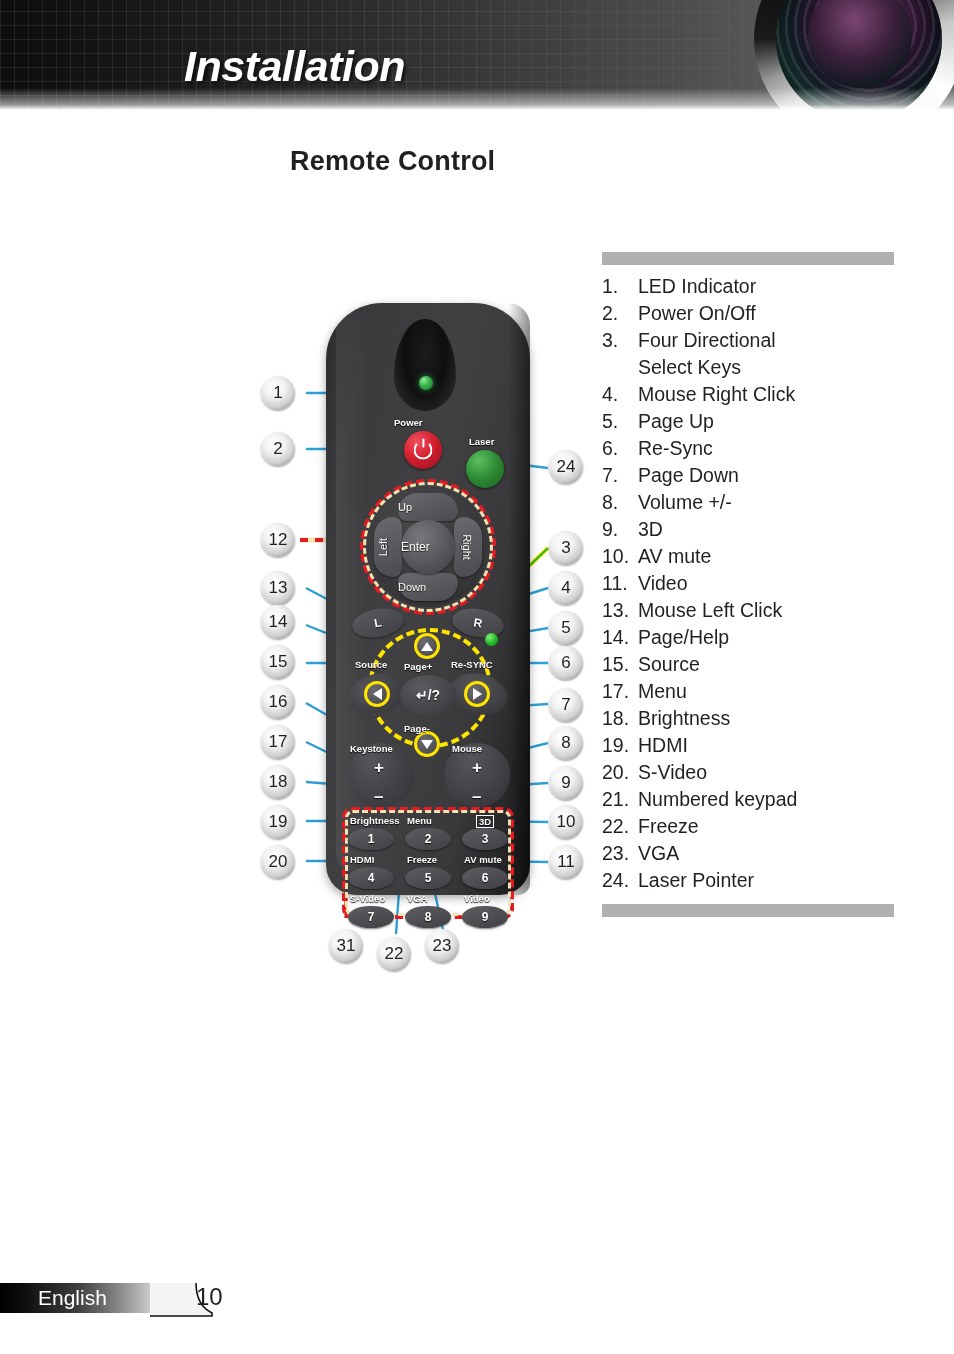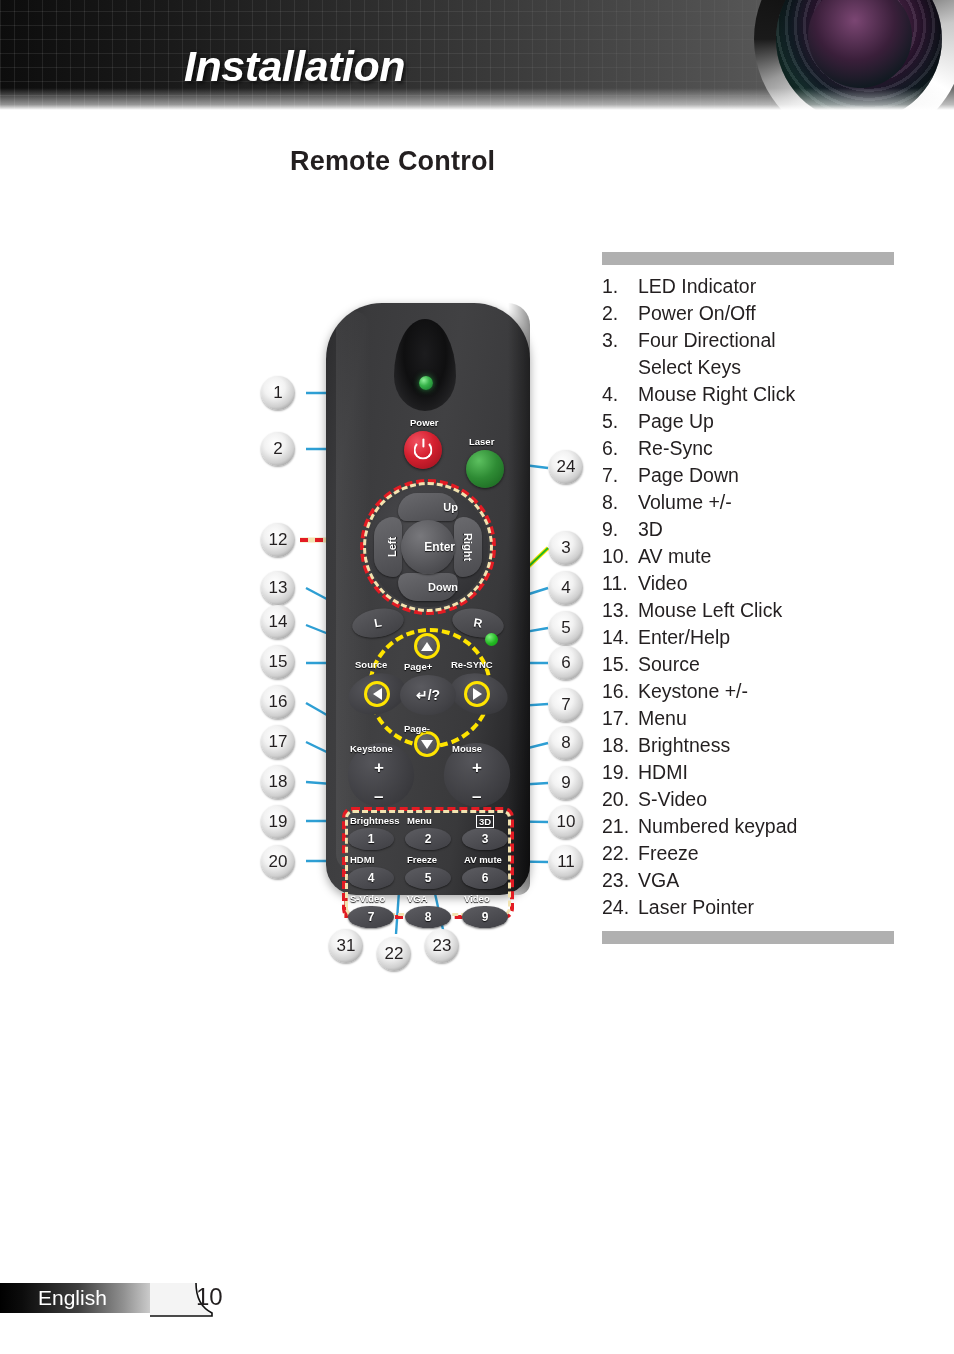--- a/index.html
+++ b/index.html
@@ -104,21 +104,21 @@
   }
   .led{
     position:absolute;left:93px;top:73px;width:14px;height:14px;border-radius:50%;
     background:radial-gradient(circle at 34% 30%, #8ff09a 0%, #37b34a 42%, #14702a 100%);
     box-shadow:0 0 6px rgba(60,220,100,.55);
   }
   .btn-label{
     position:absolute;color:#ffffff;font-size:9.5px;font-weight:bold;
     text-shadow:0 1px 1px rgba(0,0,0,.9);white-space:nowrap;
   }
-  .power-label{left:84px;top:114px;}
+  .power-label{left:68px;top:114px;}
   .power-btn{
     position:absolute;left:78px;top:128px;width:38px;height:38px;border-radius:50%;
     background:radial-gradient(circle at 35% 28%, #f05060 0%, #d5202f 45%, #96101d 100%);
     box-shadow:0 1px 3px rgba(0,0,0,.6);
   }
   .power-glyph{
     position:absolute;left:50%;top:50%;transform:translate(-50%,-50%);
     width:15px;height:15px;border:2.2px solid #fff;border-radius:50%;
     border-top-color:transparent;
   }
@@ -145,21 +145,21 @@
     border:3px dashed #f2e3b0;
     box-sizing:border-box;
   }
   .dpad-base{
     position:absolute;left:0;top:0;width:120px;height:120px;border-radius:50%;
     background:radial-gradient(circle at 40% 32%, #4b4b4e 0%, #3a3a3d 55%, #2b2b2e 100%);
   }
   .dkey{
     position:absolute;background:linear-gradient(160deg,#6a6a6e,#4b4b4f);
     box-shadow:0 1px 2px rgba(0,0,0,.5);
-    color:#fff;font-size:11px;font-weight:bold;display:flex;align-items:center;justify-content:flex-end;
+    color:#fff;font-size:11px;font-weight:normal;display:flex;align-items:center;justify-content:flex-start;
     text-shadow:0 1px 1px rgba(0,0,0,.8);
   }
   .dkey.up{left:30px;top:6px;width:60px;height:28px;border-radius:30px 30px 14px 14px;}
   .dkey.down{left:30px;top:86px;width:60px;height:28px;border-radius:14px 14px 30px 30px;}
   .dkey.left{left:6px;top:30px;width:28px;height:60px;border-radius:30px 14px 14px 30px;}
   .dkey.right{left:86px;top:30px;width:28px;height:60px;border-radius:14px 30px 30px 14px;}
   .dkey.left span{transform:rotate(-90deg);}
   .dkey.right span{transform:rotate(90deg);}
   .dkey.enter{
     left:33px;top:33px;width:54px;height:54px;border-radius:50%;font-size:12px;
@@ -306,23 +306,22 @@
       <li><span class="legend-cont">Select Keys</span></li>
       <li><span class="legend-num">4.</span><span class="legend-text">Mouse Right Click</span></li>
       <li><span class="legend-num">5.</span><span class="legend-text">Page Up</span></li>
       <li><span class="legend-num">6.</span><span class="legend-text">Re-Sync</span></li>
       <li><span class="legend-num">7.</span><span class="legend-text">Page Down</span></li>
       <li><span class="legend-num">8.</span><span class="legend-text">Volume +/-</span></li>
       <li><span class="legend-num">9.</span><span class="legend-text">3D</span></li>
       <li><span class="legend-num">10.</span><span class="legend-text">AV mute</span></li>
       <li><span class="legend-num">11.</span><span class="legend-text">Video</span></li>
       <li><span class="legend-num">13.</span><span class="legend-text">Mouse Left Click</span></li>
-      <li><span class="legend-num">14.</span><span class="legend-text">Enter/Help</span></li>
+      <li><span class="legend-num">14.</span><span class="legend-text">Page/Help</span></li>
       <li><span class="legend-num">15.</span><span class="legend-text">Source</span></li>
-      <li><span class="legend-num">16.</span><span class="legend-text">Keystone +/-</span></li>
       <li><span class="legend-num">17.</span><span class="legend-text">Menu</span></li>
       <li><span class="legend-num">18.</span><span class="legend-text">Brightness</span></li>
       <li><span class="legend-num">19.</span><span class="legend-text">HDMI</span></li>
       <li><span class="legend-num">20.</span><span class="legend-text">S-Video</span></li>
       <li><span class="legend-num">21.</span><span class="legend-text">Numbered keypad</span></li>
       <li><span class="legend-num">22.</span><span class="legend-text">Freeze</span></li>
       <li><span class="legend-num">23.</span><span class="legend-text">VGA</span></li>
       <li><span class="legend-num">24.</span><span class="legend-text">Laser Pointer</span></li>
     </ul>
   <div class="legend-bar bottom"></div>

